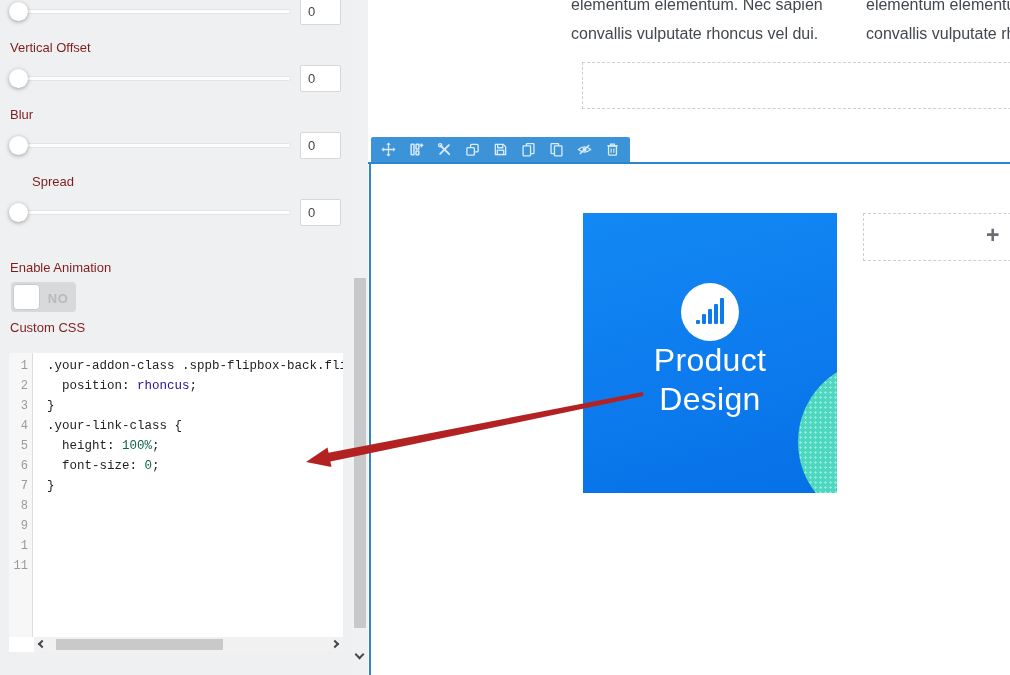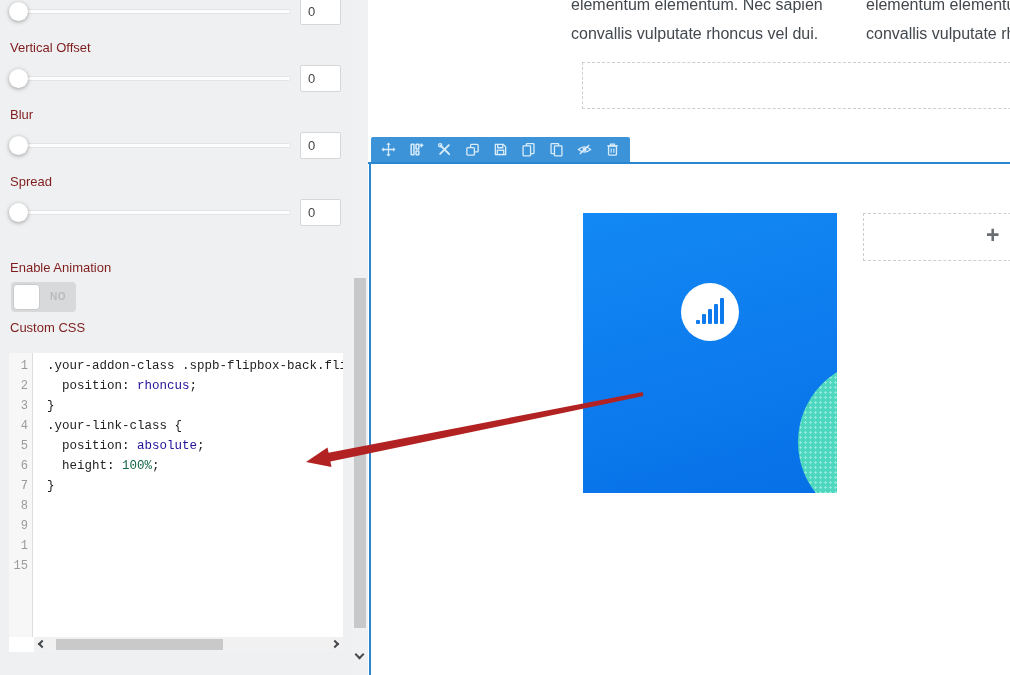--- a/index.html
+++ b/index.html
@@ -16,21 +16,21 @@
                   border-radius:50%; box-shadow:0 1px 4px rgba(0,0,0,.35); }
   .num-input { position:absolute; left:300px; width:41px; height:27px; background:#fff;
                border:1px solid #d5d7d9; border-radius:2px; font-size:13px; color:#444;
                padding-left:7px; font-family:"Liberation Sans", sans-serif; outline:none; }
 
   .toggle { position:absolute; left:11px; top:282px; width:65px; height:30px; background:#d8d9da;
             border-radius:4px; }
   .toggle-knob { position:absolute; left:2px; top:2px; width:27px; height:26px; background:#fff;
                  border:1px solid #c9cacc; border-radius:4px; }
   .toggle-text { position:absolute; left:33px; top:9px; width:28px; text-align:center;
-                 font-size:10px; font-weight:bold; color:#b9babc; letter-spacing:.5px; }
+                 font-size:13px; font-weight:bold; color:#b9babc; letter-spacing:.5px; }
 
   
   .editor { position:absolute; left:9px; top:353px; width:334px; height:299px; background:#fff; }
   .gutter { position:absolute; left:0; top:0; bottom:15px; width:24px; background:#f7f7f7;
             border-right:1px solid #ddd; padding-top:3px; }
   .gutter .ln { height:20px; line-height:20px; text-align:right; padding-right:4px;
                 font-family:"Liberation Mono","DejaVu Sans Mono",monospace; font-size:12px; color:#9a9a9a; }
   .code { position:absolute; left:25px; right:0; top:0; bottom:15px; overflow:hidden; padding:3px 0 0 13px; }
   .code-line { height:20px; line-height:20px; white-space:pre;
                font-family:"Liberation Mono","DejaVu Sans Mono",monospace; font-size:12.5px; color:#222; }
@@ -97,21 +97,21 @@
       <div class="slider-thumb"></div>
     </div>
     <input class="num-input" style="top: 65px;" value="0">
 
     <div class="field-label" style="top:107px;">Blur</div>
     <div class="slider-track" style="top:143px;">
       <div class="slider-thumb"></div>
     </div>
     <input class="num-input" style="top: 132px;" value="0">
 
-    <div class="field-label" style="top:174px;">Spread</div>
+    <div class="field-label" style="top:174px;margin-left:22px;">Spread</div>
     <div class="slider-track" style="top:210px;">
       <div class="slider-thumb"></div>
     </div>
     <input class="num-input" style="top: 199px;" value="0">
 
     <div class="field-label" style="top:260px;">Enable Animation</div>
     <div class="toggle">
       <div class="toggle-knob"></div>
       <div class="toggle-text">NO</div>
     </div>
@@ -122,29 +122,29 @@
           <div class="ln">1</div>
           <div class="ln">2</div>
           <div class="ln">3</div>
           <div class="ln">4</div>
           <div class="ln">5</div>
           <div class="ln">6</div>
           <div class="ln">7</div>
           <div class="ln">8</div>
           <div class="ln">9</div>
           <div class="ln">1</div>
-          <div class="ln">15</div>
+          <div class="ln">11</div>
         </div>
       <div class="code">
           <div class="code-line"><span class="seg-p">.your-addon-class .sppb-flipbox-back.flip-b</span></div>
           <div class="code-line"><span class="seg-p">  position: </span><span class="seg-k">rhoncus</span><span class="seg-p">;</span></div>
           <div class="code-line"><span class="seg-p">}</span></div>
           <div class="code-line"><span class="seg-p">.your-link-class {</span></div>
-          <div class="code-line"><span class="seg-p">  position: </span><span class="seg-k">absolute</span><span class="seg-p">;</span></div>
           <div class="code-line"><span class="seg-p">  height: </span><span class="seg-n">100%</span><span class="seg-p">;</span></div>
+          <div class="code-line"><span class="seg-p">  font-size: </span><span class="seg-n">0</span><span class="seg-p">;</span></div>
           <div class="code-line"><span class="seg-p">}</span></div>
         </div>
       <div class="hscroll">
         <span class="chev chev-left"></span>
         <div class="hscroll-thumb"></div>
         <span class="chev chev-right"></span>
       </div>
     </div>
 
     <div class="vscroll">
@@ -228,20 +228,24 @@
       <div class="teal-circle"></div>
       <div class="badge-circle">
         <div class="bars">
           <i style="height:4px"></i>
             <i style="height:10px"></i>
             <i style="height:15px"></i>
           <i style="height:20px"></i>
             <i style="height:26px"></i>
         </div>
       </div>
+      <div class="card-title">
+        <div>Product</div>
+        <div>Design</div>
+      </div>
     </div>
 
     <div class="dash-box dash-box-add">
       <span class="plus-glyph">+</span>
     </div>
   </div>
 
   <svg class="arrow-overlay" viewBox="0 0 1010 675">
     <polygon fill="#b32222" points="642.6,392 328.6,452.8 327.5,447.4 306,462 331.5,467 330.4,461.6 643.4,396"></polygon>
   </svg>

